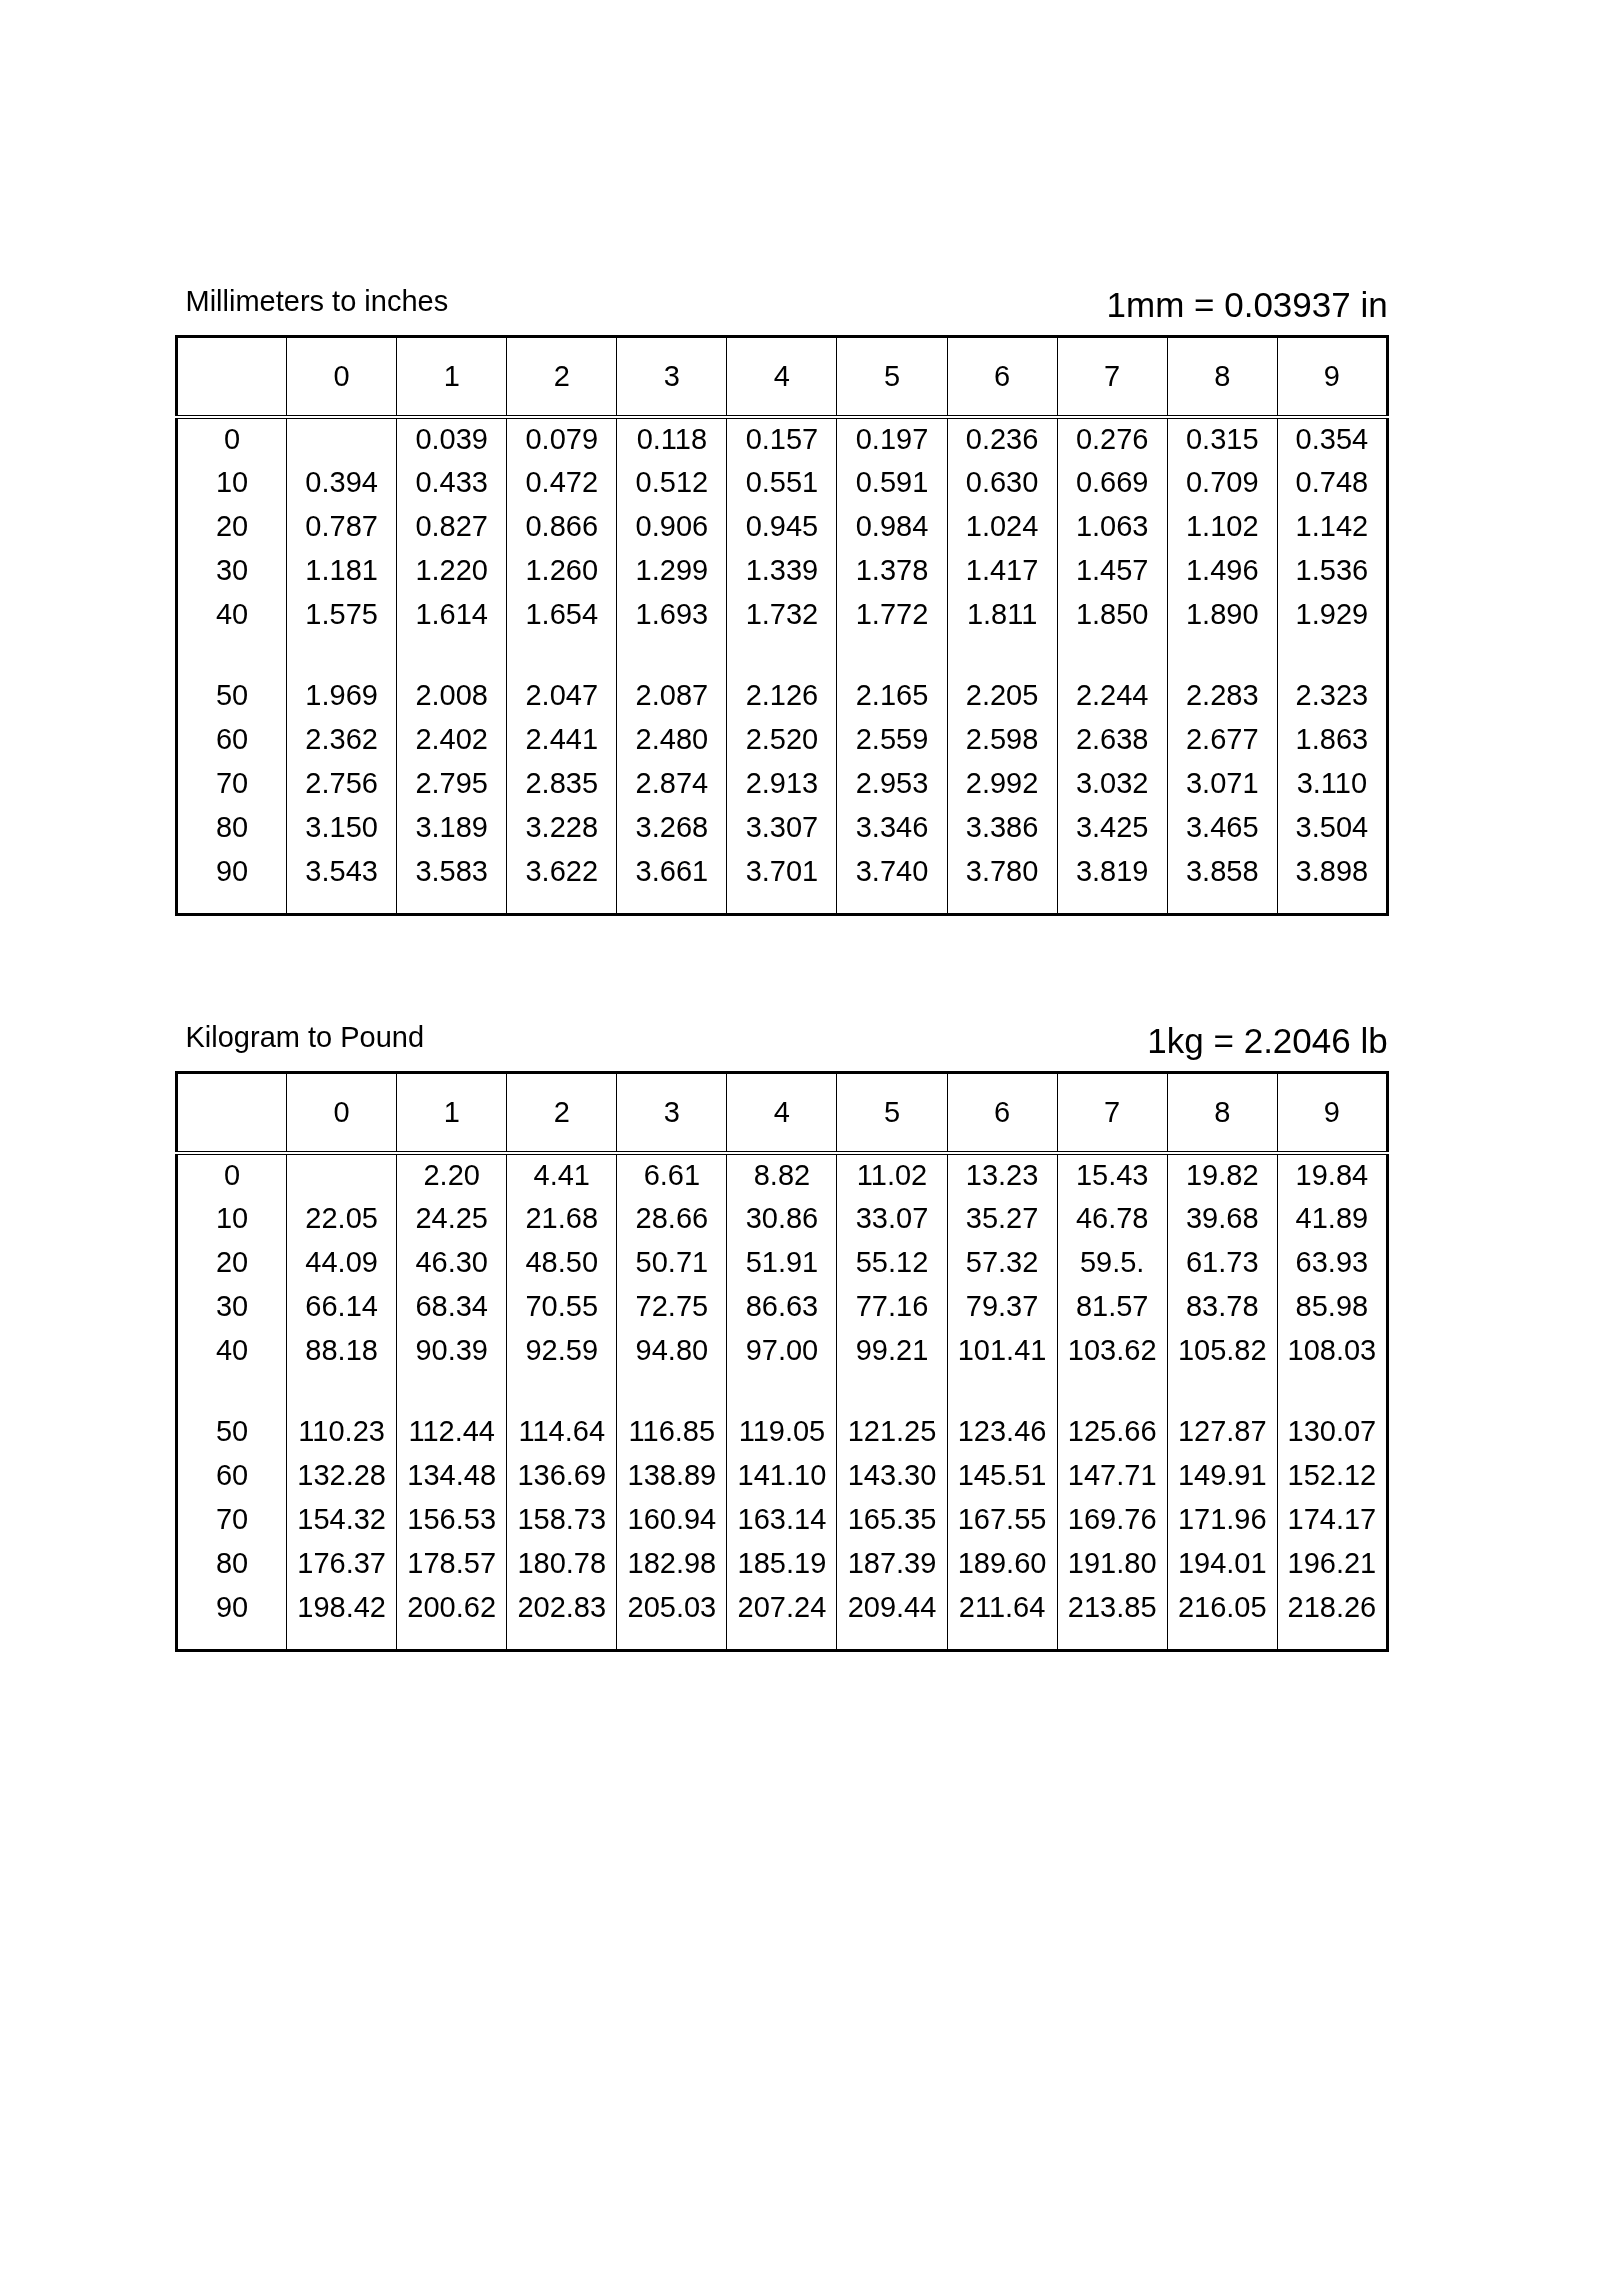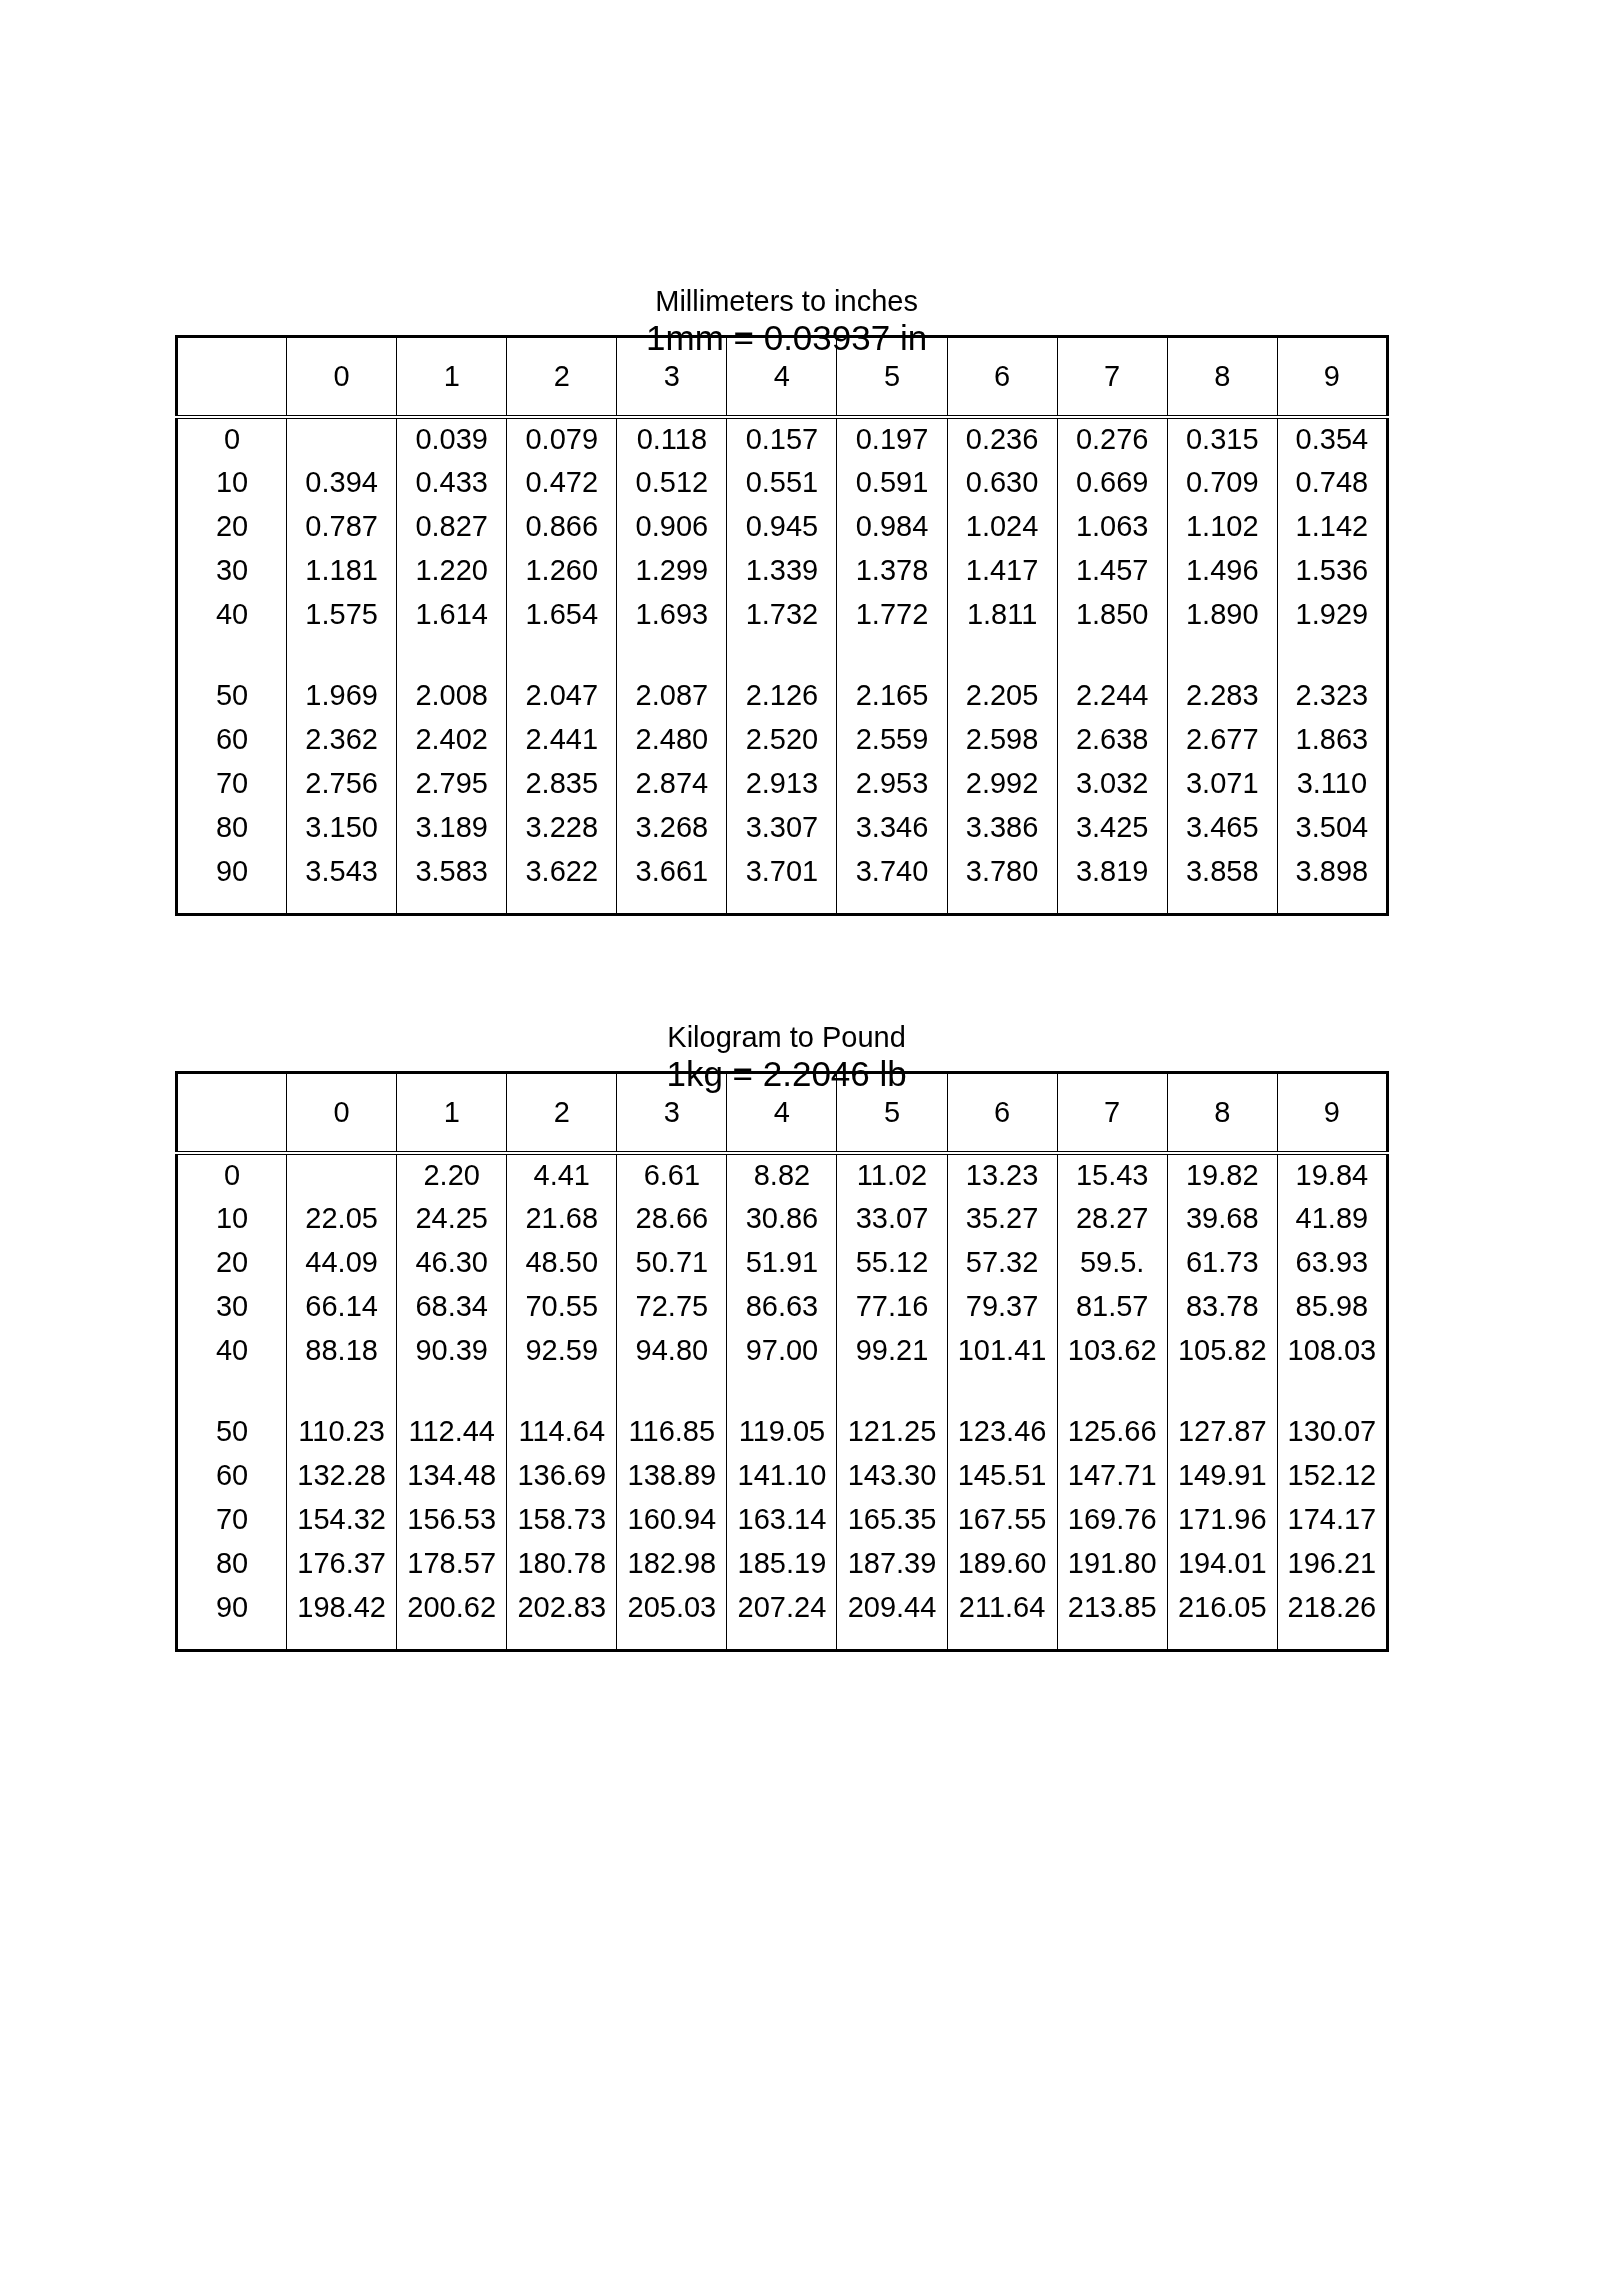--- a/index.html
+++ b/index.html
@@ -14,24 +14,23 @@
   }
   .page { position: absolute; inset: 0; background: #ffffff; }
 
   .section { position: absolute; left: 175px; width: 1214px; }
   .section.mm { top: 285px; }
   .section.kg { top: 1021px; }
 
   .caption-row {
     display: flex;
     justify-content: space-between;
-    align-items: center;
+    align-items: flex-start;
     height: 50px;
     padding: 0 1.3px 10.5px 10.5px;
-    flex-direction: column;
   }
   .caption-title { font-size: 29px; color: #000; }
   .caption-note  { font-size: 35px; color: #000; }
 
   table.conv {
     border-collapse: collapse;
     table-layout: fixed;
     width: 1214px;
     border: 3.3px solid #000;
     background: transparent;
@@ -289,21 +288,21 @@
           </tr>
           <tr class="data-row">
             <th>10</th>
             <td>22.05</td>
             <td>24.25</td>
             <td>21.68</td>
             <td>28.66</td>
             <td>30.86</td>
             <td>33.07</td>
             <td>35.27</td>
-            <td>28.27</td>
+            <td>46.78</td>
             <td>39.68</td>
             <td>41.89</td>
           </tr>
           <tr class="data-row">
             <th>20</th>
             <td>44.09</td>
             <td>46.30</td>
             <td>48.50</td>
             <td>50.71</td>
             <td>51.91</td>

